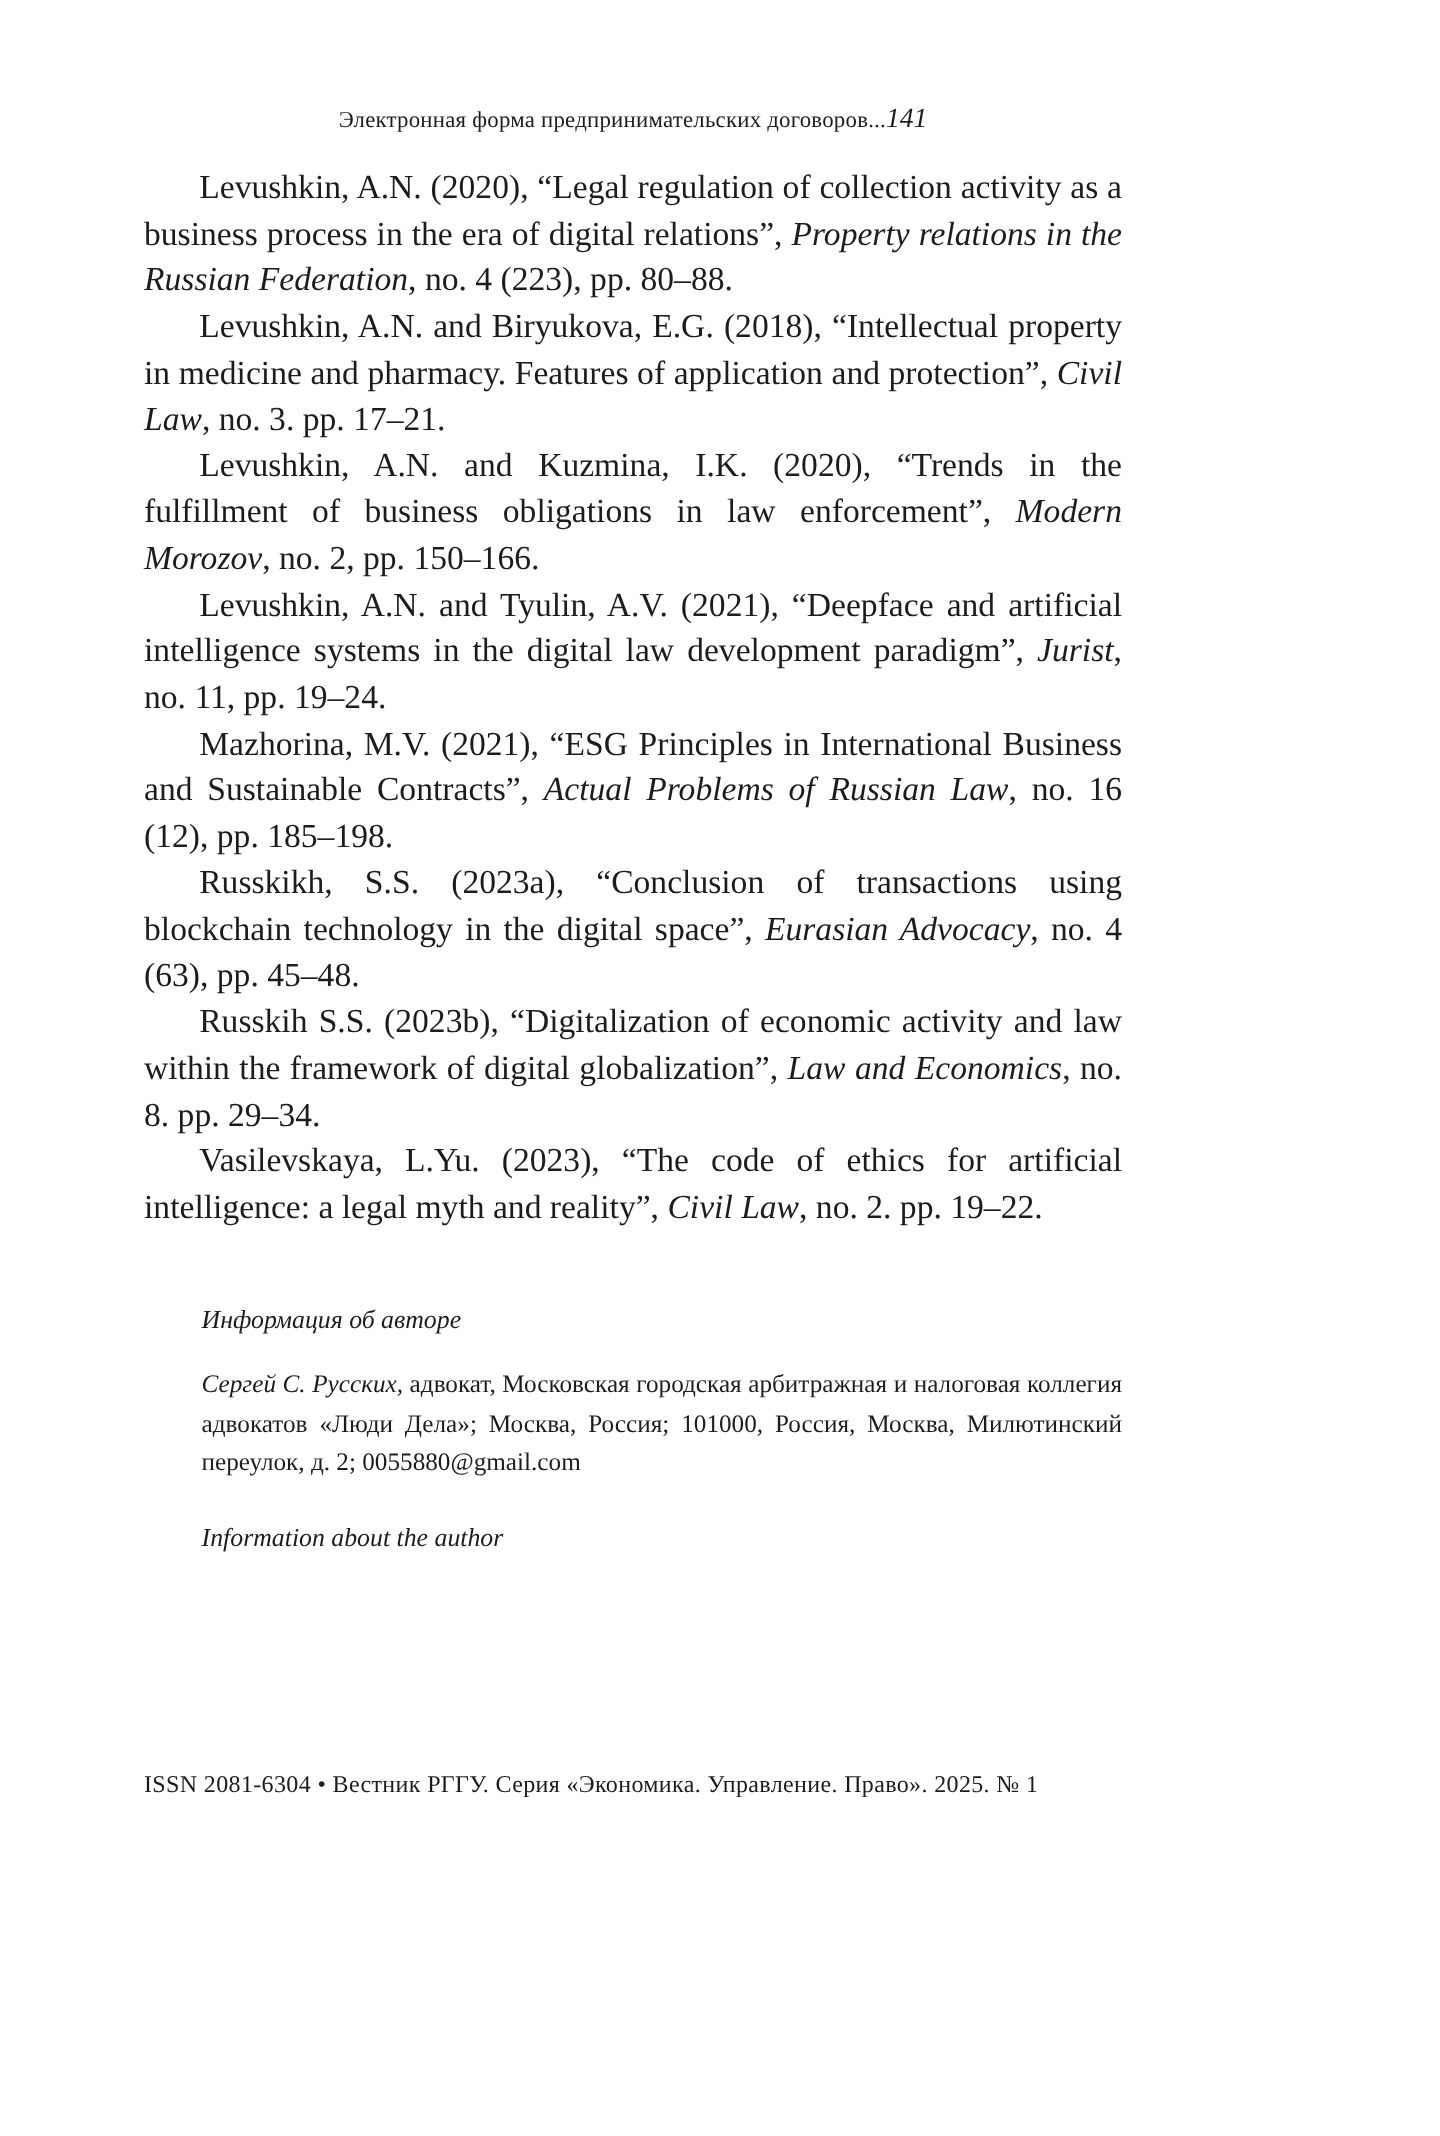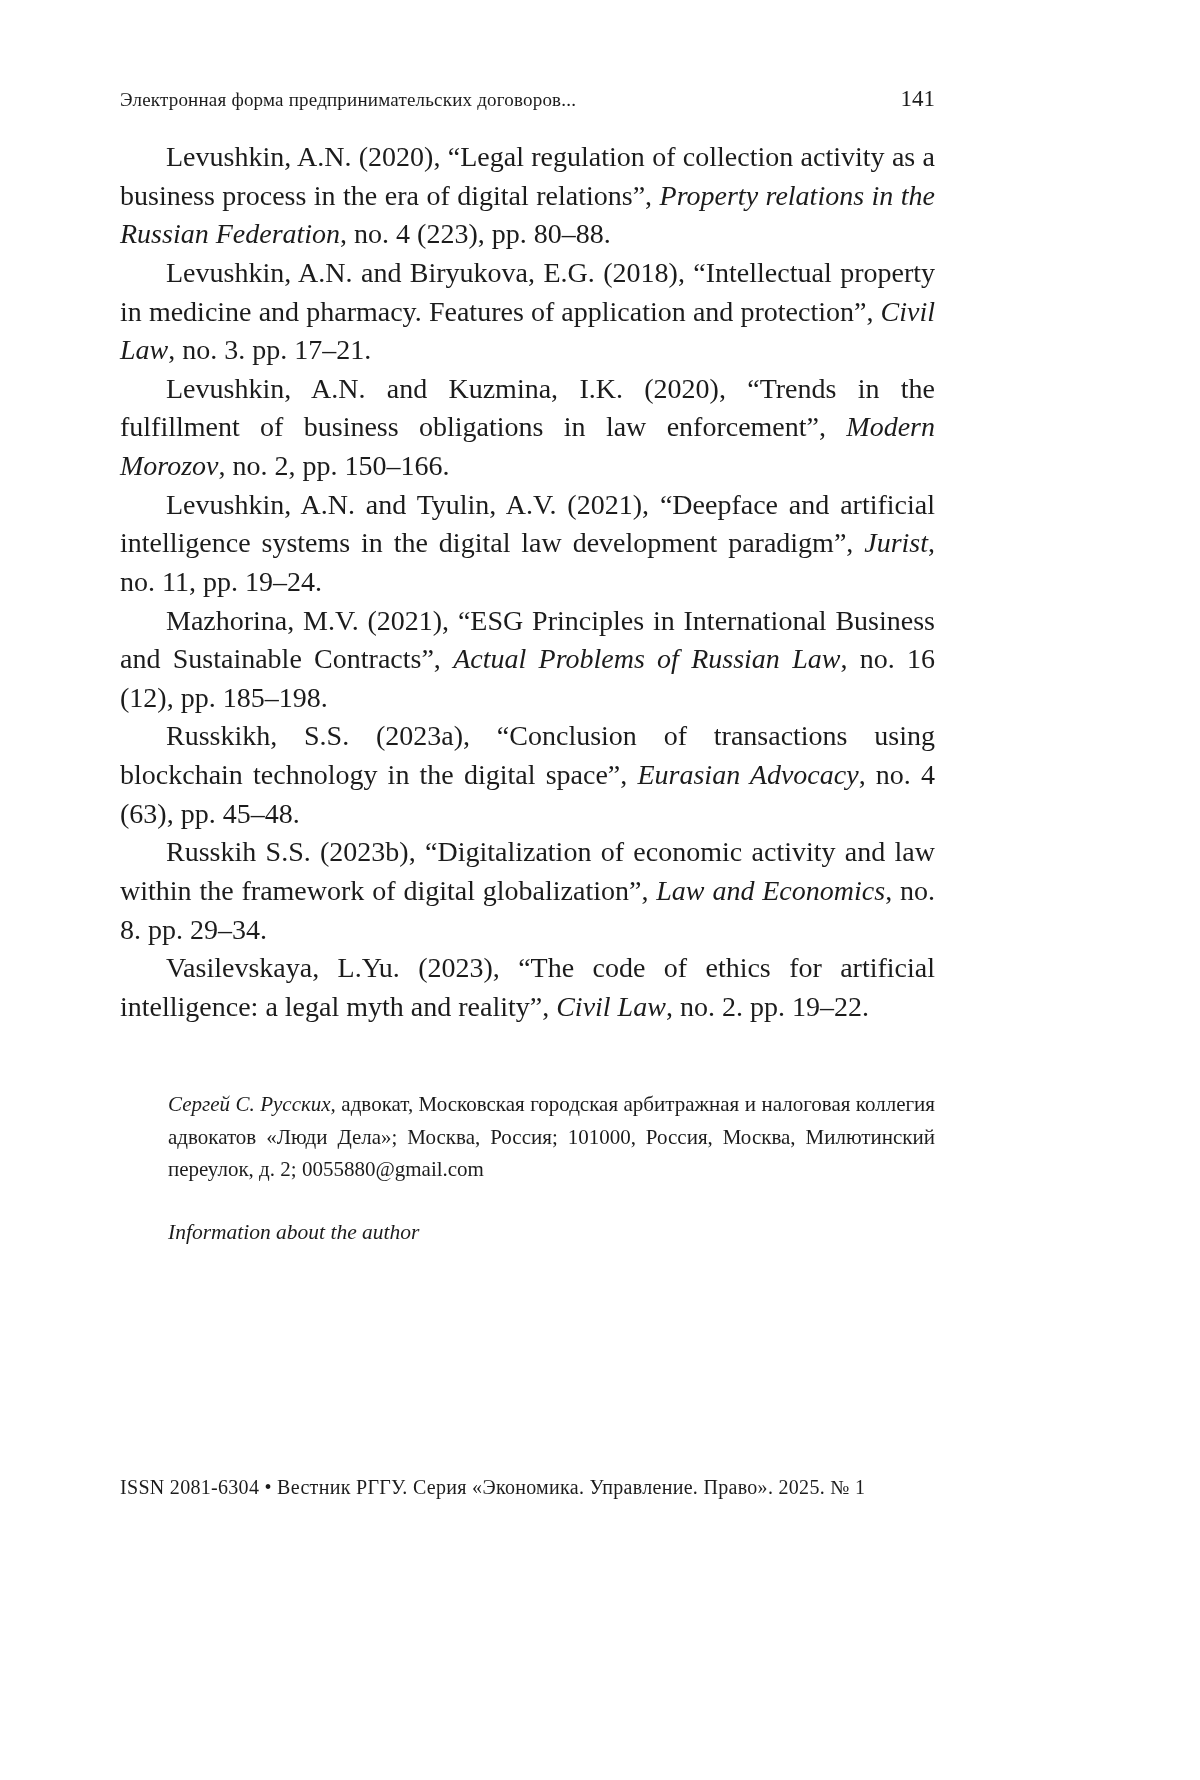--- a/index.html
+++ b/index.html
@@ -18,30 +18,31 @@
     overflow: hidden;
   }
   .content {
     position: absolute;
     left: 120px;
     top: 86px;
     width: 815px;
   }
   .page-header {
     display: flex;
-    justify-content: space-between;
+    justify-content: center;
     align-items: baseline;
     margin-bottom: 26px;
   }
   .running-title {
     font-size: 19px;
     letter-spacing: 0.2px;
   }
   .page-number {
     font-size: 23px;
+    font-style: italic;
   }
   .references p.ref {
     margin: 0;
     font-size: 28px;
     line-height: 1.38;
     text-align: justify;
     text-indent: 46px;
   }
   em { font-style: italic; }
   .author-section {
@@ -89,20 +90,21 @@
         <p class="ref"><span>Levushkin, A.N. and Biryukova, E.G. (2018), “Intellectual property in medicine and pharmacy. Features of application and protection”, </span><em>Civil Law</em><span>, no. 3. pp. 17–21.</span></p>
         <p class="ref"><span>Levushkin, A.N. and Kuzmina, I.K. (2020), “Trends in the fulfillment of business obligations in law enforcement”, </span><em>Modern Morozov</em><span>, no. 2, pp. 150–166.</span></p>
         <p class="ref"><span>Levushkin, A.N. and Tyulin, A.V. (2021), “Deepface and artificial intelligence systems in the digital law development paradigm”, </span><em>Jurist</em><span>, no. 11, pp. 19–24.</span></p>
         <p class="ref"><span>Mazhorina, M.V. (2021), “ESG Principles in International Business and Sustainable Contracts”, </span><em>Actual Problems of Russian Law</em><span>, no. 16 (12), pp. 185–198.</span></p>
         <p class="ref"><span>Russkikh, S.S. (2023a), “Conclusion of transactions using blockchain technology in the digital space”, </span><em>Eurasian Advocacy</em><span>, no. 4 (63), pp. 45–48.</span></p>
         <p class="ref"><span>Russkih S.S. (2023b), “Digitalization of economic activity and law within the framework of digital globalization”, </span><em>Law and Economics</em><span>, no. 8. pp. 29–34.</span></p>
         <p class="ref"><span>Vasilevskaya, L.Yu. (2023), “The code of ethics for artificial intelligence: a legal myth and reality”, </span><em>Civil Law</em><span>, no. 2. pp. 19–22.</span></p>
       </div>
 
     <div class="author-section ru">
+      <h3 class="section-heading">Информация об авторе</h3>
       <p class="author-par"><em>Сергей С. Русских,</em><span> адвокат, Московская городская арбитражная и налоговая коллегия адвокатов «Люди Дела»; Москва, Россия; 101000, Россия, Москва, Милютинский переулок, д. 2; 0055880@gmail.com</span></p>
     </div>
 
     <div class="author-section en">
       <h3 class="section-heading">Information about the author</h3>
     </div>
 
   </div>
 
   <div class="page-footer">ISSN 2081-6304 • Вестник РГГУ. Серия «Экономика. Управление. Право». 2025. № 1</div>

